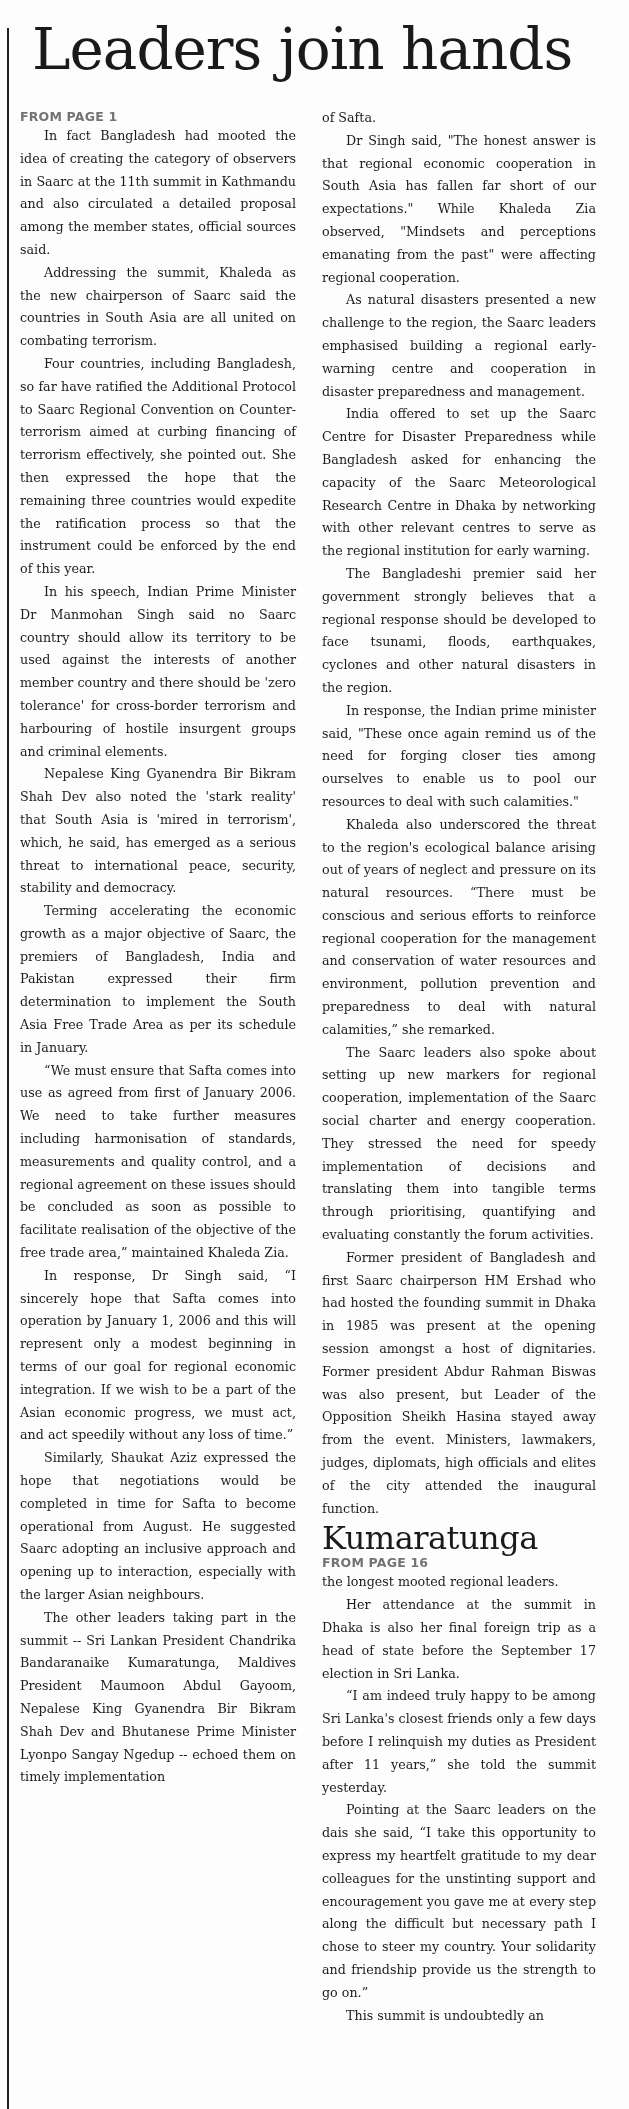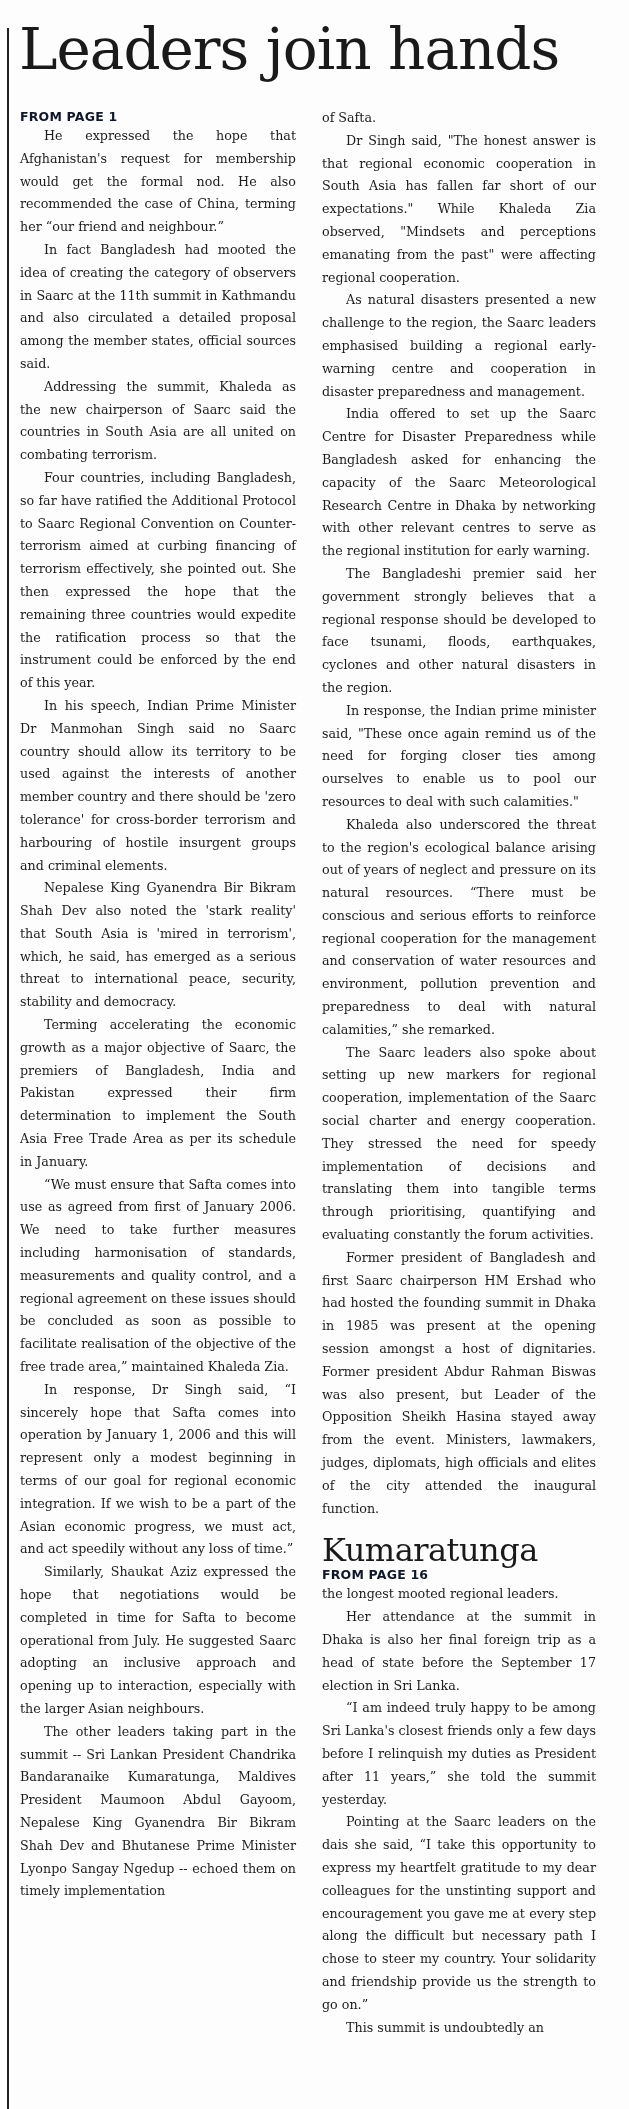--- a/index.html
+++ b/index.html
@@ -1,46 +1,45 @@
 <!DOCTYPE html>
 <html><head>
 <meta charset="utf-8">
 <style>
   html, body { margin: 0; padding: 0; background: #fdfdfd; }
   body { width: 629px; height: 2109px; overflow: hidden; position: relative; color: #1c1c1c; }
   .rule { position: absolute; left: 7px; top: 28px; width: 2px; height: 2081px; background: #222; }
-  .headline { position: absolute; left: 19px; top: 16px; margin: 0; font-family: "DejaVu Serif", serif; font-weight: normal; font-size: 58px; line-height: 66px; letter-spacing: -1px; color: #1a1a1a; white-space: nowrap; }
+  .headline { position: absolute; left: 32px; top: 16px; margin: 0; font-family: "DejaVu Serif", serif; font-weight: normal; font-size: 58px; line-height: 66px; letter-spacing: -1px; color: #1a1a1a; white-space: nowrap; }
   .col { position: absolute; font-family: "DejaVu Serif", serif; font-size: 12.7px; line-height: 22.8px; text-align: justify; hyphens: auto; }
   .col.left { left: 20px; top: 108px; width: 276px; }
   .col.right { left: 322px; top: 107px; width: 274px; }
   .col p { margin: 0; text-indent: 24px; }
   .col p.noindent { text-indent: 0; }
-  .kicker { font-family: "DejaVu Sans", sans-serif; font-weight: bold; font-size: 12.5px; line-height: 17px; letter-spacing: 0.2px; color: #0f172a; }
-  .subhead { font-family: "DejaVu Serif", serif; font-size: 32px; line-height: 36px; margin-top: 12px; letter-spacing: -0.5px; color: #1a1a1a; }
+  .kicker { font-family: "DejaVu Sans", sans-serif; font-weight: bold; font-size: 12.5px; line-height: 17px; letter-spacing: 0.2px; color: #737373; }
+  .subhead { font-family: "DejaVu Serif", serif; font-size: 32px; line-height: 36px; letter-spacing: -0.5px; color: #1a1a1a; }
   .sub-block .kicker { margin-top: -2px; }
 </style>
 </head>
 <body>
 
 <div class="rule"></div>
 
 <h1 class="headline">Leaders join hands</h1>
 
 <div class="col left">
   <div class="kicker">FROM PAGE 1</div>
-  <p>He expressed the hope that Afghanistan's request for membership would get the formal nod. He also recommended the case of China, terming her “our friend and neighbour.”</p>
   <p>In fact Bangladesh had mooted the idea of creating the category of observers in Saarc at the 11th summit in Kathmandu and also circulated a detailed proposal among the member states, official sources said.</p>
   <p>Addressing the summit, Khaleda as the new chairperson of Saarc said the countries in South Asia are all united on combating terrorism.</p>
   <p>Four countries, including Bangladesh, so far have ratified the Additional Protocol to Saarc Regional Convention on Counter-terrorism aimed at curbing financing of terrorism effectively, she pointed out. She then expressed the hope that the remaining three countries would expedite the ratification process so that the instrument could be enforced by the end of this year.</p>
   <p>In his speech, Indian Prime Minister Dr Manmohan Singh said no Saarc country should allow its territory to be used against the interests of another member country and there should be 'zero tolerance' for cross-border terrorism and harbouring of hostile insurgent groups and criminal elements.</p>
   <p>Nepalese King Gyanendra Bir Bikram Shah Dev also noted the 'stark reality' that South Asia is 'mired in terrorism', which, he said, has emerged as a serious threat to international peace, security, stability and democracy.</p>
   <p>Terming accelerating the economic growth as a major objective of Saarc, the premiers of Bangladesh, India and Pakistan expressed their firm determination to implement the South Asia Free Trade Area as per its schedule in January.</p>
   <p>“We must ensure that Safta comes into use as agreed from first of January 2006. We need to take further measures including harmonisation of standards, measurements and quality control, and a regional agreement on these issues should be concluded as soon as possible to facilitate realisation of the objective of the free trade area,” maintained Khaleda Zia.</p>
   <p>In response, Dr Singh said, “I sincerely hope that Safta comes into operation by January 1, 2006 and this will represent only a modest beginning in terms of our goal for regional economic integration. If we wish to be a part of the Asian economic progress, we must act, and act speedily without any loss of time.”</p>
-  <p>Similarly, Shaukat Aziz expressed the hope that negotiations would be completed in time for Safta to become operational from July. He suggested Saarc adopting an inclusive approach and opening up to interaction, especially with the larger Asian neighbours.</p>
+  <p>Similarly, Shaukat Aziz expressed the hope that negotiations would be completed in time for Safta to become operational from August. He suggested Saarc adopting an inclusive approach and opening up to interaction, especially with the larger Asian neighbours.</p>
   <p>The other leaders taking part in the summit -- Sri Lankan President Chandrika Bandaranaike Kumaratunga, Maldives President Maumoon Abdul Gayoom, Nepalese King Gyanendra Bir Bikram Shah Dev and Bhutanese Prime Minister Lyonpo Sangay Ngedup -- echoed them on timely implementation</p>
 </div>
 
 <div class="col right">
   <p class="noindent">of Safta.</p>
   <p>Dr Singh said, "The honest answer is that regional economic cooperation in South Asia has fallen far short of our expectations." While Khaleda Zia observed, "Mindsets and perceptions emanating from the past" were affecting regional cooperation.</p>
   <p>As natural disasters presented a new challenge to the region, the Saarc leaders emphasised building a regional early-warning centre and cooperation in disaster preparedness and management.</p>
   <p>India offered to set up the Saarc Centre for Disaster Preparedness while Bangladesh asked for enhancing the capacity of the Saarc Meteorological Research Centre in Dhaka by networking with other relevant centres to serve as the regional institution for early warning.</p>
   <p>The Bangladeshi premier said her government strongly believes that a regional response should be developed to face tsunami, floods, earthquakes, cyclones and other natural disasters in the region.</p>
   <p>In response, the Indian prime minister said, "These once again remind us of the need for forging closer ties among ourselves to enable us to pool our resources to deal with such calamities."</p>

